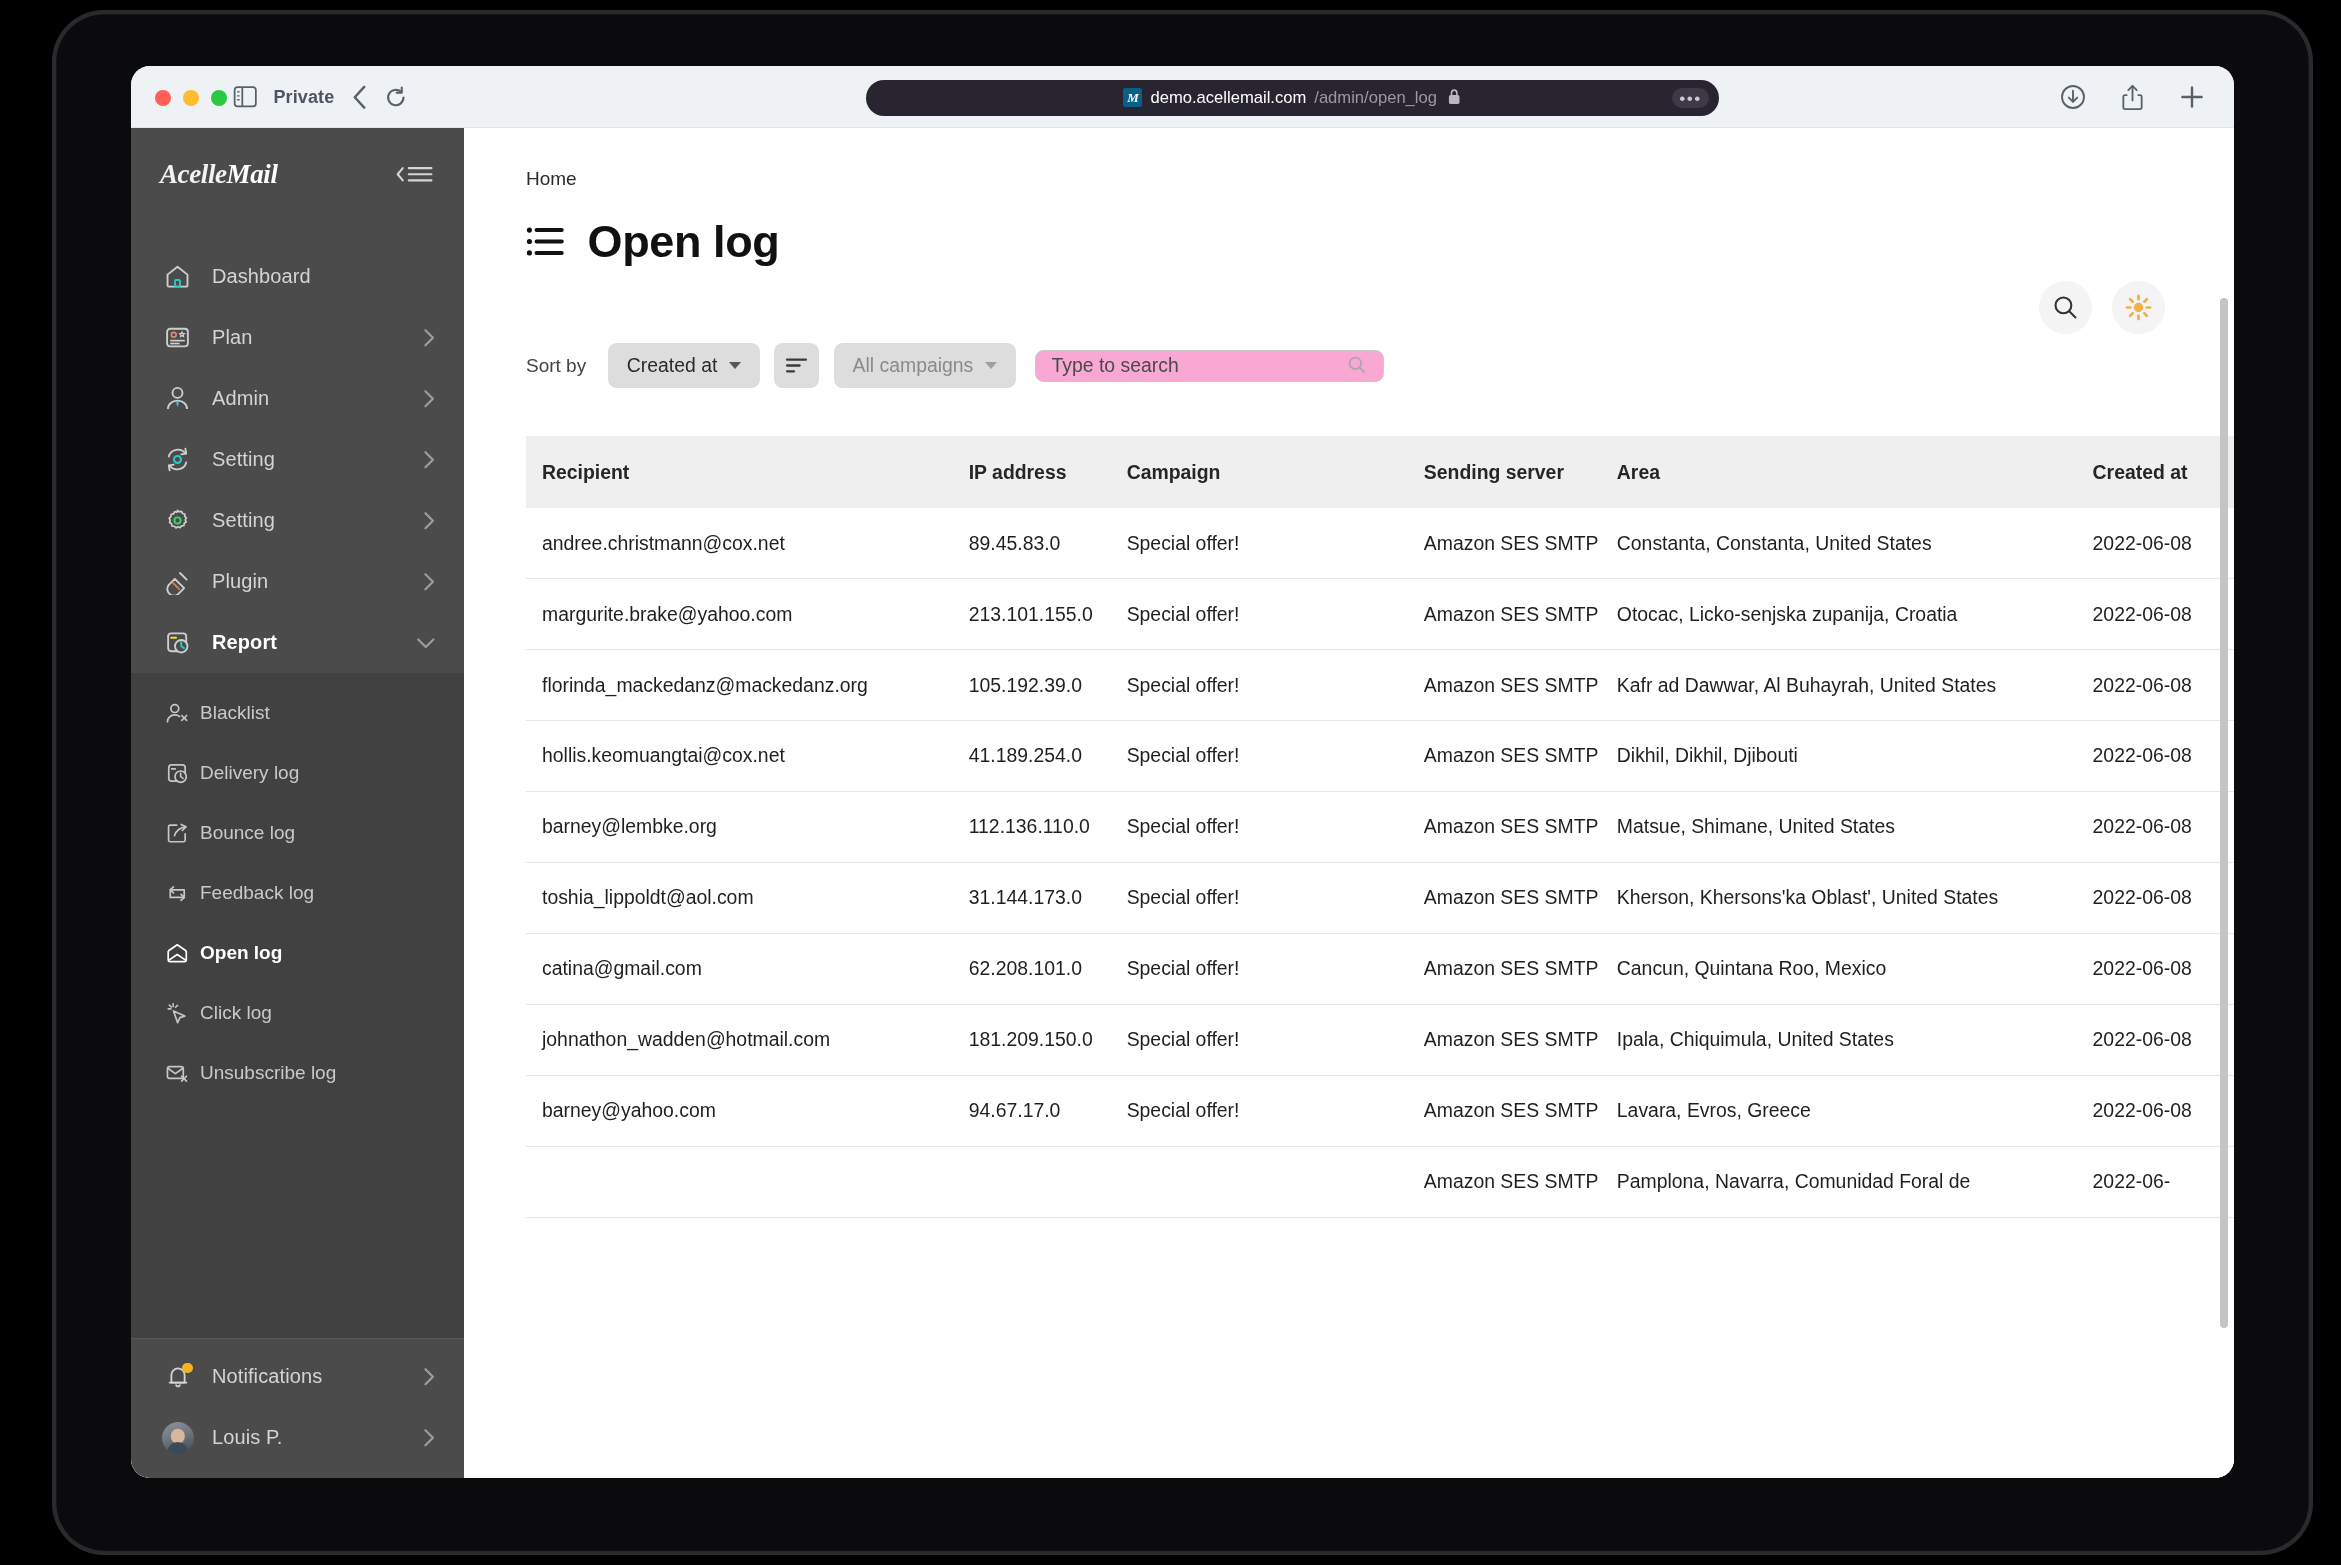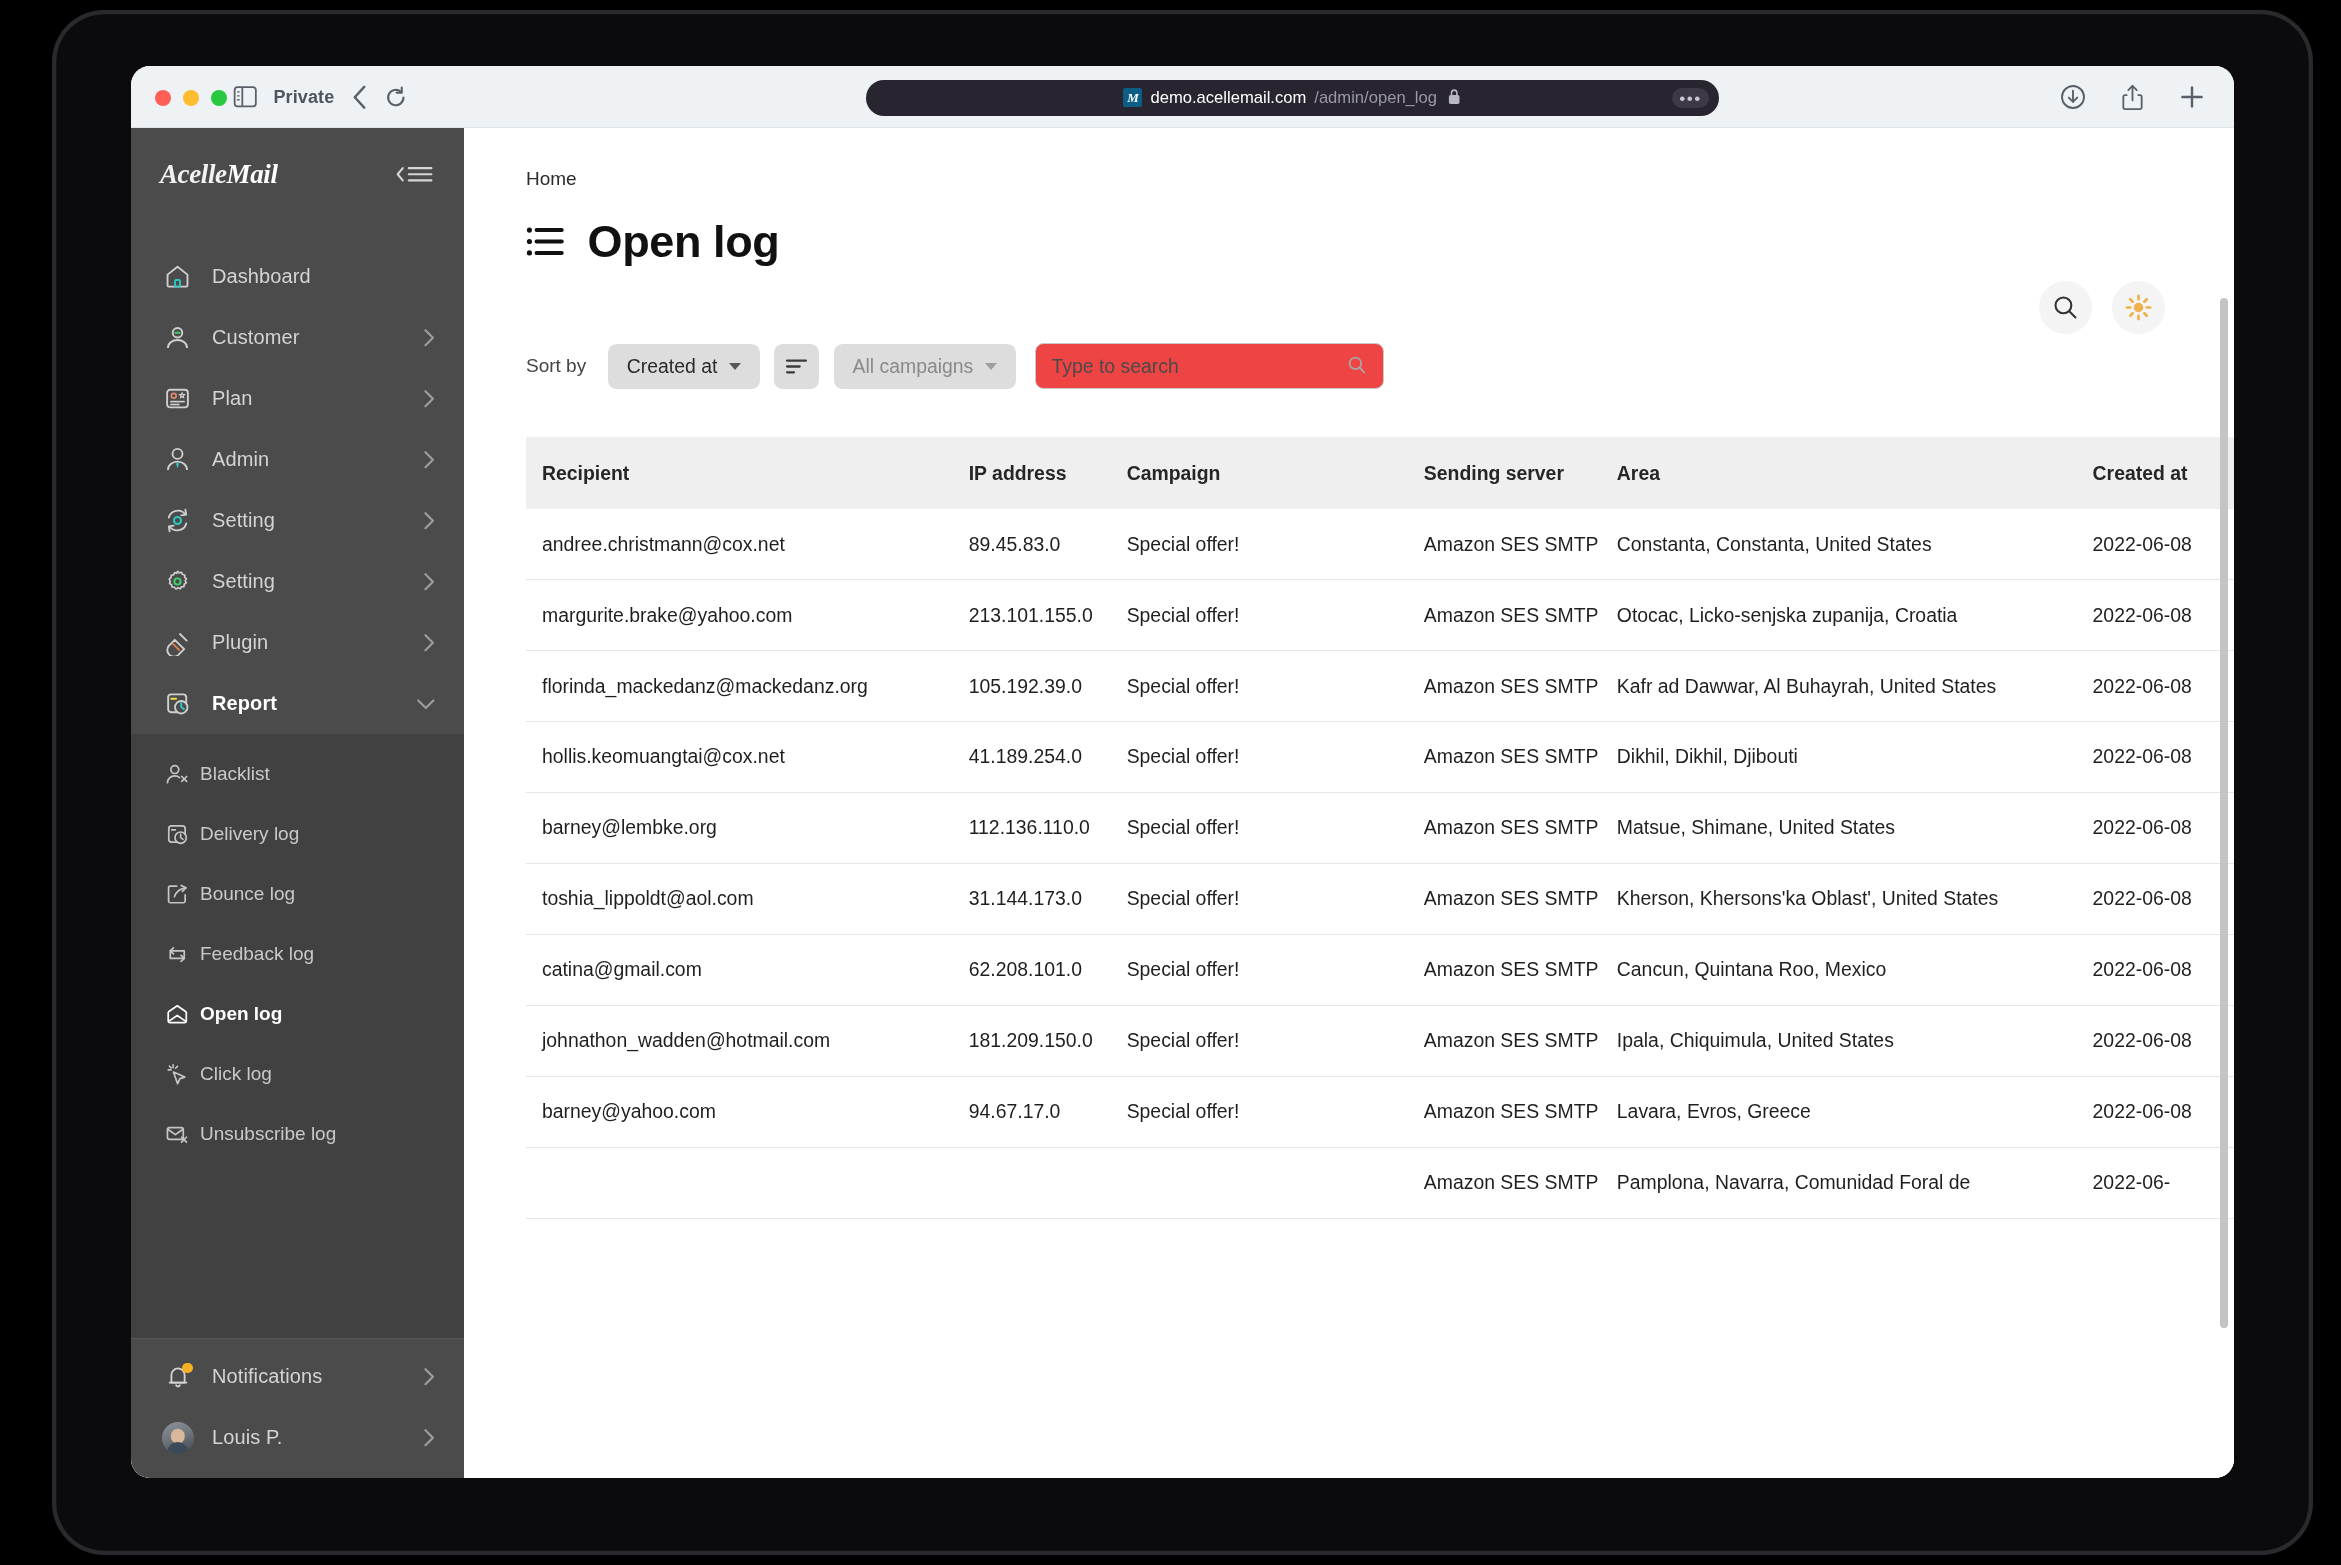--- a/index.html
+++ b/index.html
@@ -158,23 +158,23 @@
   .sortby-label { font-size: 19px; color: #444; margin-right: 7.2px; }
   .pill {
     background: #dddddd; border-radius: 8.6px; height: 45px;
     display: flex; align-items: center; gap: 11.5px; padding: 0 19px;
     font-size: 19.4px; color: #2a2a2a; cursor: pointer; border: none;
   }
   .pill.muted { color: #8a8a8a; }
   .pill.square { width: 45px; padding: 0; justify-content: center; }
   .caret { width: 0; height: 0; border-left: 6.5px solid transparent; border-right: 6.5px solid transparent; border-top: 7.2px solid currentColor; opacity: .75; }
   .searchbox {
-    width: 349px; height: 46px; border: 0.7px solid #c9c9c9; border-radius: 8.6px;
+    width: 349px; height: 32px; border: 0.7px solid #c9c9c9; border-radius: 8.6px;
     display: flex; align-items: center; padding: 0 16px; margin-left: 4.3px;
-    background: #ef4444;
+    background: #f9a8d4;
   }
   .searchbox input {
     flex: 1; border: none; outline: none; font-size: 19.4px; color: #3a3a3a;
     font-family: "Liberation Sans", sans-serif; background: transparent;
   }
   .searchbox input::placeholder { color: #4a4a4a; }
 
   
   .tbl-wrap { margin-top: 48px; }
   table { width: 1708px; border-collapse: collapse; table-layout: fixed; }
@@ -297,35 +297,20 @@
           <div class="nav-item">
             <span class="nav-ic">
               <svg width="27" height="27" viewBox="0 0 26 26">
                   <path d="M3.4 11.2 13 3.6l9.6 7.6v10.2a1.4 1.4 0 0 1-1.4 1.4H4.8a1.4 1.4 0 0 1-1.4-1.4Z" fill="none" stroke="#cfcfcf" stroke-width="1.8" stroke-linejoin="round"></path>
                   <rect x="10.6" y="16.4" width="4.8" height="6.4" rx="1" fill="none" stroke="#2ec7c0" stroke-width="1.8"></rect>
                 </svg>
             </span>
             <span class="nav-label">Dashboard</span>
           </div>
 
-          <div class="nav-item">
-            <span class="nav-ic">
-              <svg width="27" height="27" viewBox="0 0 26 26">
-                  <circle cx="13" cy="8.4" r="4.6" fill="none" stroke="#cfcfcf" stroke-width="1.8"></circle>
-                  <path d="M3.8 23c0-4.4 4.1-7.6 9.2-7.6s9.2 3.2 9.2 7.6" fill="none" stroke="#cfcfcf" stroke-width="1.8"></path>
-                  <line x1="11" y1="8.4" x2="15" y2="8.4" stroke="#3ecf6b" stroke-width="1.8" stroke-linecap="round"></line>
-                </svg>
-            </span>
-            <span class="nav-label">Customer</span>
-            <span class="chev">
-              <svg width="17.3" height="21.6" viewBox="0 0 14 20">
-                  <polyline points="4,3 11,10 4,17" fill="none" stroke="currentColor" stroke-width="2" stroke-linecap="round" stroke-linejoin="round"></polyline>
-                </svg>
-            </span>
-          </div>
 
           <div class="nav-item">
             <span class="nav-ic">
               <svg width="27" height="27" viewBox="0 0 26 26">
                   <rect x="3" y="4.6" width="20" height="17" rx="3" fill="none" stroke="#cfcfcf" stroke-width="1.8"></rect>
                   <circle cx="9.4" cy="10.4" r="2.3" fill="none" stroke="#e08a6e" stroke-width="1.6"></circle>
                   <path d="M17.4 7.6l.7 1.5 1.6.2-1.2 1.1.3 1.6-1.4-.8-1.4.8.3-1.6-1.2-1.1 1.6-.2Z" fill="none" stroke="#cfcfcf" stroke-width="1.2"></path>
                   <line x1="6" y1="16" x2="20" y2="16" stroke="#cfcfcf" stroke-width="1.6"></line>
                   <line x1="6" y1="18.8" x2="15" y2="18.8" stroke="#cfcfcf" stroke-width="1.6"></line>
                 </svg>

